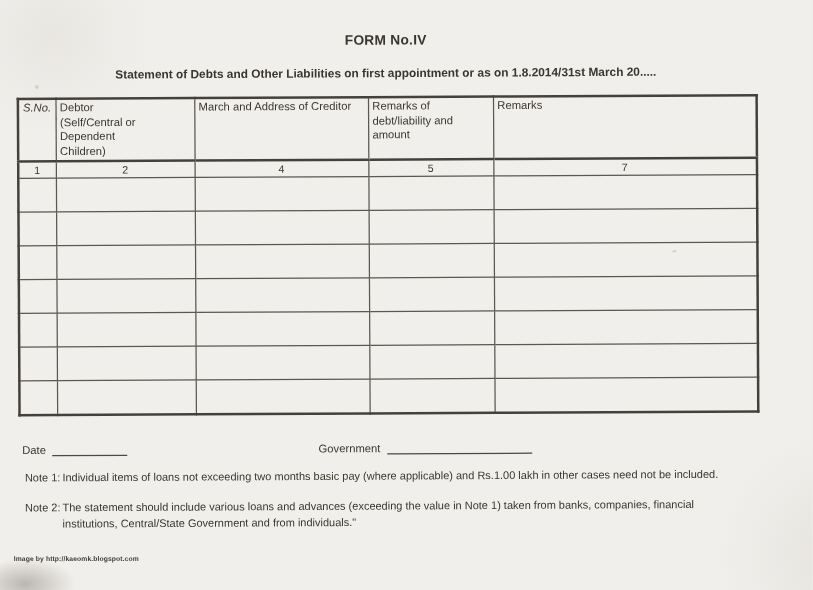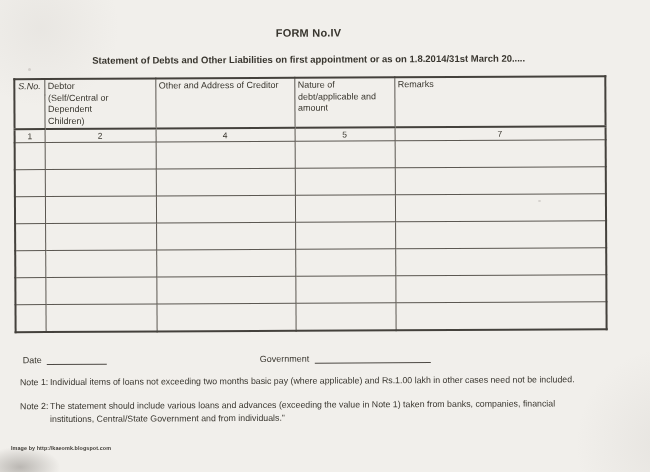--- a/index.html
+++ b/index.html
@@ -61,21 +61,21 @@
   tr.num-row td{
     height:12px;text-align:center;
     font-size:8.5px;line-height:12px;color:#3a372f;
   }
   tr.empty-row td{height:26px;}
 
   .sig-row{
     margin-top:22px;display:flex;align-items:flex-end;
     font-size:9px;color:#39362f;
   }
-  .date-label{margin-left:8px;}
+  .date-label{margin-left:3px;}
   .uline{display:inline-block;border-bottom:1px solid #4c4843;height:9px;}
   .uline.date{width:60px;margin-left:5px;}
   .uline.sig{width:116px;margin-left:5px;}
   .sig-label{margin-left:153px;}
 
   .note{
     display:flex;font-size:8.8px;line-height:12.5px;color:#39362f;
   }
   .note.n1{margin-top:11px;}
   .note.n2{margin-top:12px;}
@@ -108,22 +108,22 @@
           <col style="width:139px">
           <col style="width:100px">
           <col style="width:211px">
       </colgroup>
       <tbody>
         <tr class="head-row">
           <td class="c-sno">S.No.</td>
           <td>Debtor
 (Self/Central or Dependent
 Children)</td>
-          <td>Other and Address of Creditor</td>
-          <td>Nature of debt/applicable and
+          <td>March and Address of Creditor</td>
+          <td>Remarks of debt/liability and
 amount</td>
           <td>Remarks</td>
         </tr>
         <tr class="num-row">
           <td>1</td>
           <td>2</td>
           <td>4</td>
           <td>5</td>
           <td>7</td>
         </tr>

